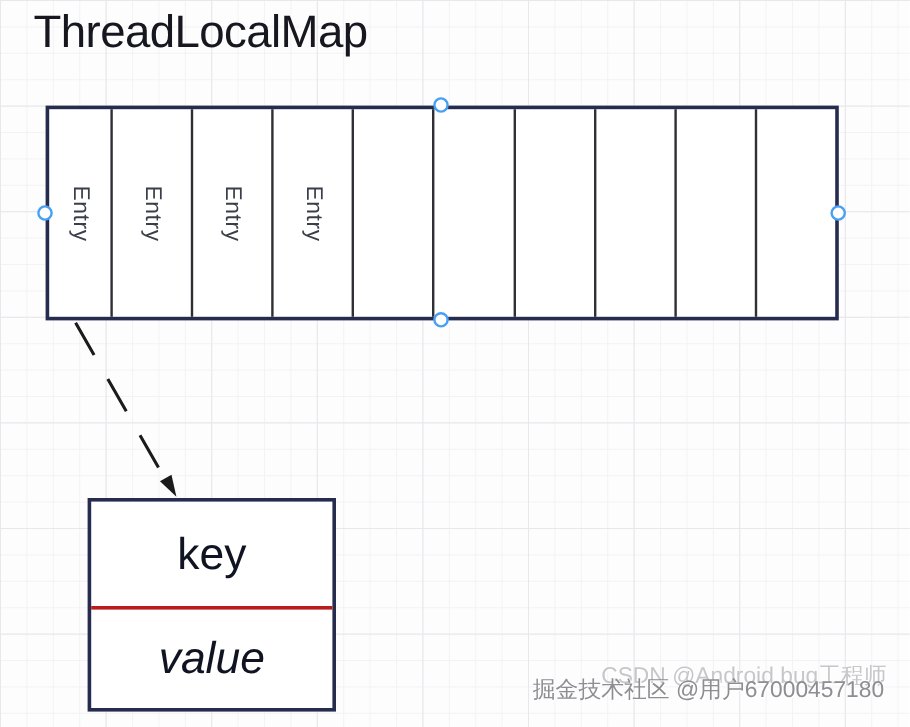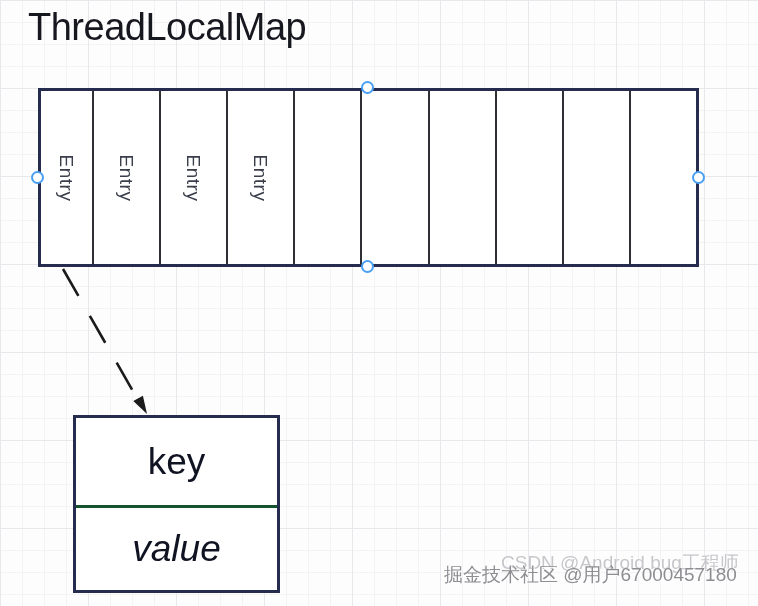--- a/index.html
+++ b/index.html
@@ -96,21 +96,21 @@
   }
   .kv-row {
     display: flex;
     align-items: center;
     justify-content: center;
     font-size: 37px;
     color: #101321;
   }
   .kv-key {
     height: 87px;
-    border-bottom: 3px solid #14532d;
+    border-bottom: 3px solid #b91c1c;
   }
   .kv-value { flex: 1; font-style: italic; }
 
   .wm {
     position: absolute;
     white-space: nowrap;
     font-size: 19px;
     text-shadow: 1px 1px 0 #ffffff;
   }
   .wm-light { left: 501px; top: 550px; color: #c7c7cb; }

